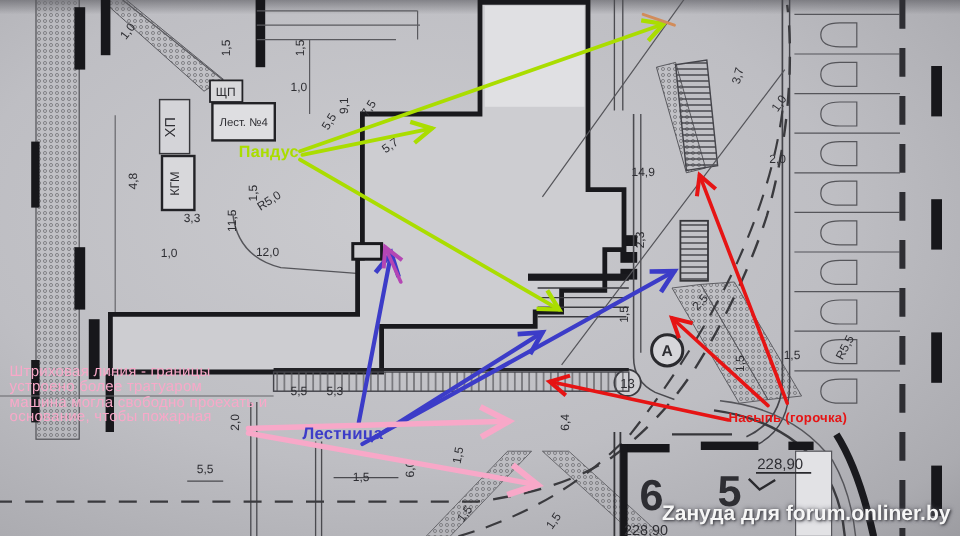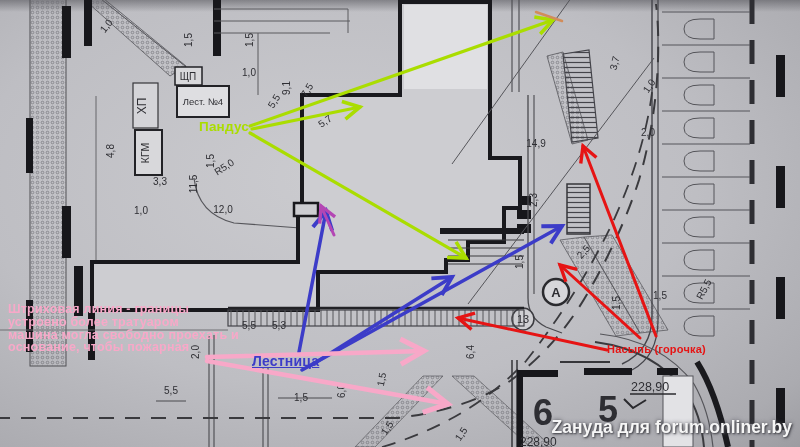--- a/index.html
+++ b/index.html
@@ -7,24 +7,24 @@
     position:relative;width:800px;height:447px;overflow:hidden;
     font-family:"Liberation Sans",sans-serif;
     background:
       linear-gradient(180deg, rgba(70,70,76,.5) 0px, rgba(70,70,76,0) 12px),
       radial-gradient(ellipse at 42% 40%, #cbcbcf 0%, #bebec3 55%, #ababb0 88%, #9c9ca1 100%);
   }
   .stage svg{position:absolute;left:0;top:0;}
   svg text{font-family:"Liberation Sans",sans-serif;fill:#2e2e33;}
   .anno{position:absolute;font-weight:bold;white-space:nowrap;letter-spacing:.2px;}
   #label-pandus{left:199px;top:119px;font-size:13.5px;color:var(--c-green);}
-  #label-lestnica{left:252px;top:353px;font-size:14px;color:var(--c-blue);text-decoration:underline;}
+  #label-lestnica{left:252px;top:353px;font-size:14px;color:var(--c-blue);}
   #label-nasyp{left:607px;top:343px;font-size:11px;color:var(--c-red);}
   #pink-note{position:absolute;left:8px;top:303px;color:var(--c-pink);
-    font-weight:bold;font-size:12.5px;line-height:12.8px;white-space:nowrap;}
+    font-weight:normal;font-size:12.5px;line-height:12.8px;white-space:nowrap;}
   #watermark{position:absolute;right:8px;bottom:9px;font-size:17.5px;font-weight:bold;
     color:#f6f6f6;text-shadow:1px 1px 2px #44444a, 0 0 4px #55555c;text-align:right;}
 </style>
 </head>
 <body>
 
 <div class="stage">
 
   <svg width="800" height="447" viewBox="0 0 800 447">
     <defs>

